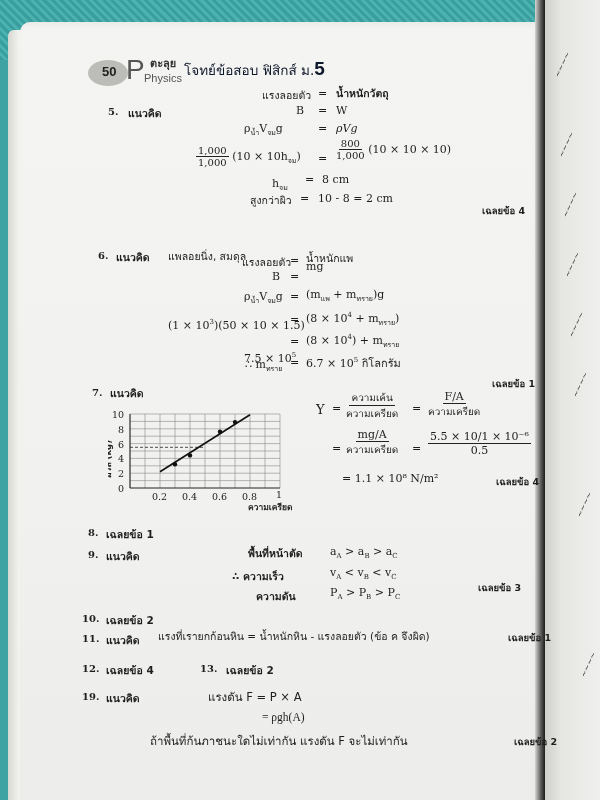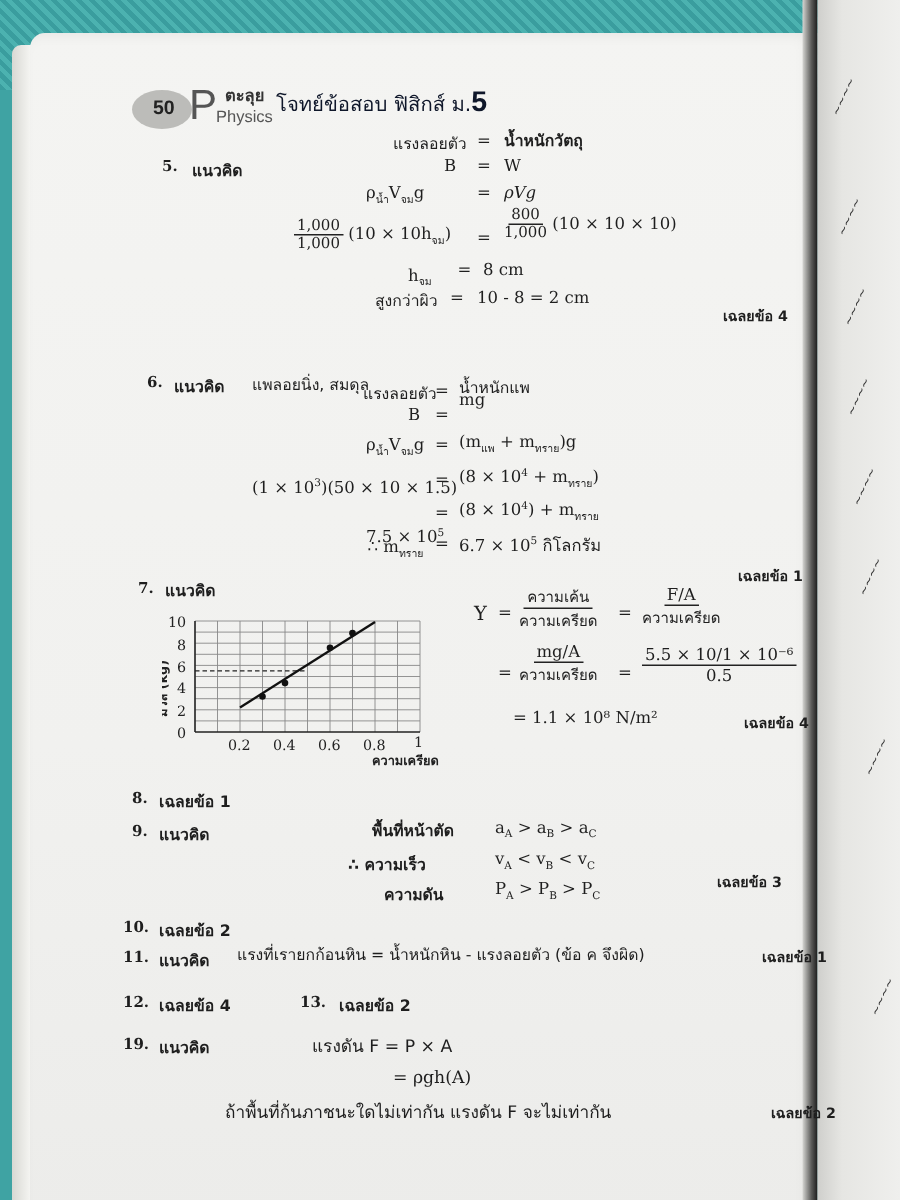--- a/index.html
+++ b/index.html
@@ -238,15 +238,15 @@
 <span class="t ans" style="left:508px;top:630px;">เฉลยข้อ 1</span>
 
 <span class="t num" style="left:82px;top:663px;">12.</span>
 <span class="t lbl" style="left:106px;top:662px;">เฉลยข้อ 4</span>
 <span class="t num" style="left:200px;top:663px;">13.</span>
 <span class="t lbl" style="left:226px;top:662px;">เฉลยข้อ 2</span>
 
 <span class="t num" style="left:82px;top:691px;">19.</span>
 <span class="t lbl" style="left:106px;top:690px;">แนวคิด</span>
 <span class="t th" style="left:208px;top:688px;font-size:11.5px;">แรงดัน F  =  P × A</span>
-<span class="t eq" style="left:262px;top:711px;font-size:11.5px;">=  ρgh(A)</span>
+<span class="t eq" style="left:262px;top:711px;font-size:11.5px;font-family:Liberation Serif, serif;">=  ρgh(A)</span>
 <span class="t th" style="left:150px;top:732px;font-size:11.5px;">ถ้าพื้นที่ก้นภาชนะใดไม่เท่ากัน แรงดัน F จะไม่เท่ากัน</span>
 <span class="t ans" style="left:514px;top:734px;">เฉลยข้อ 2</span>
 
 </body></html>

